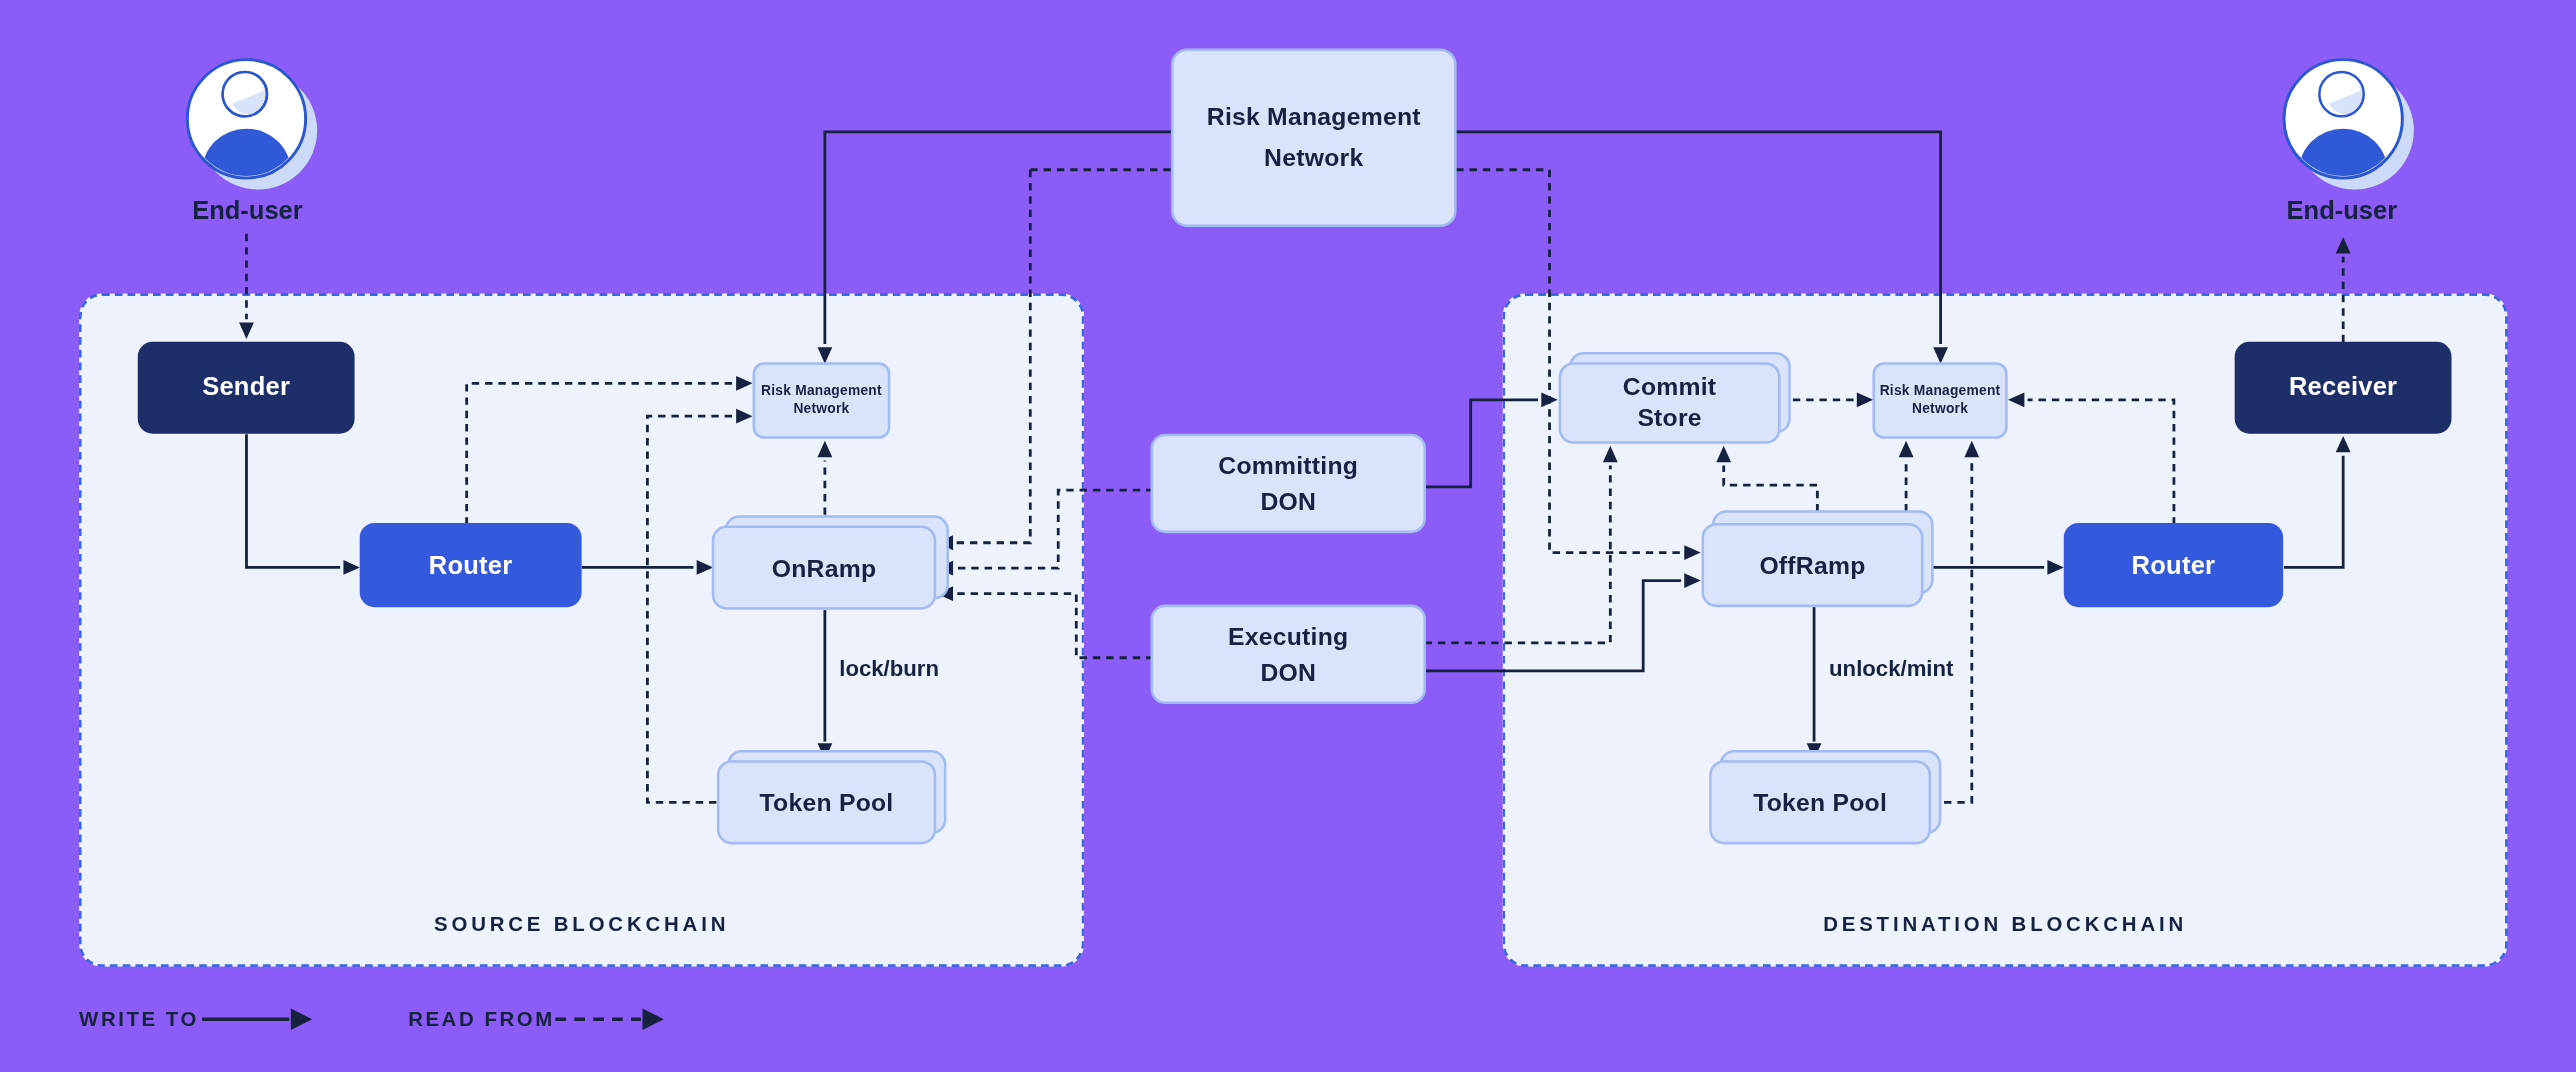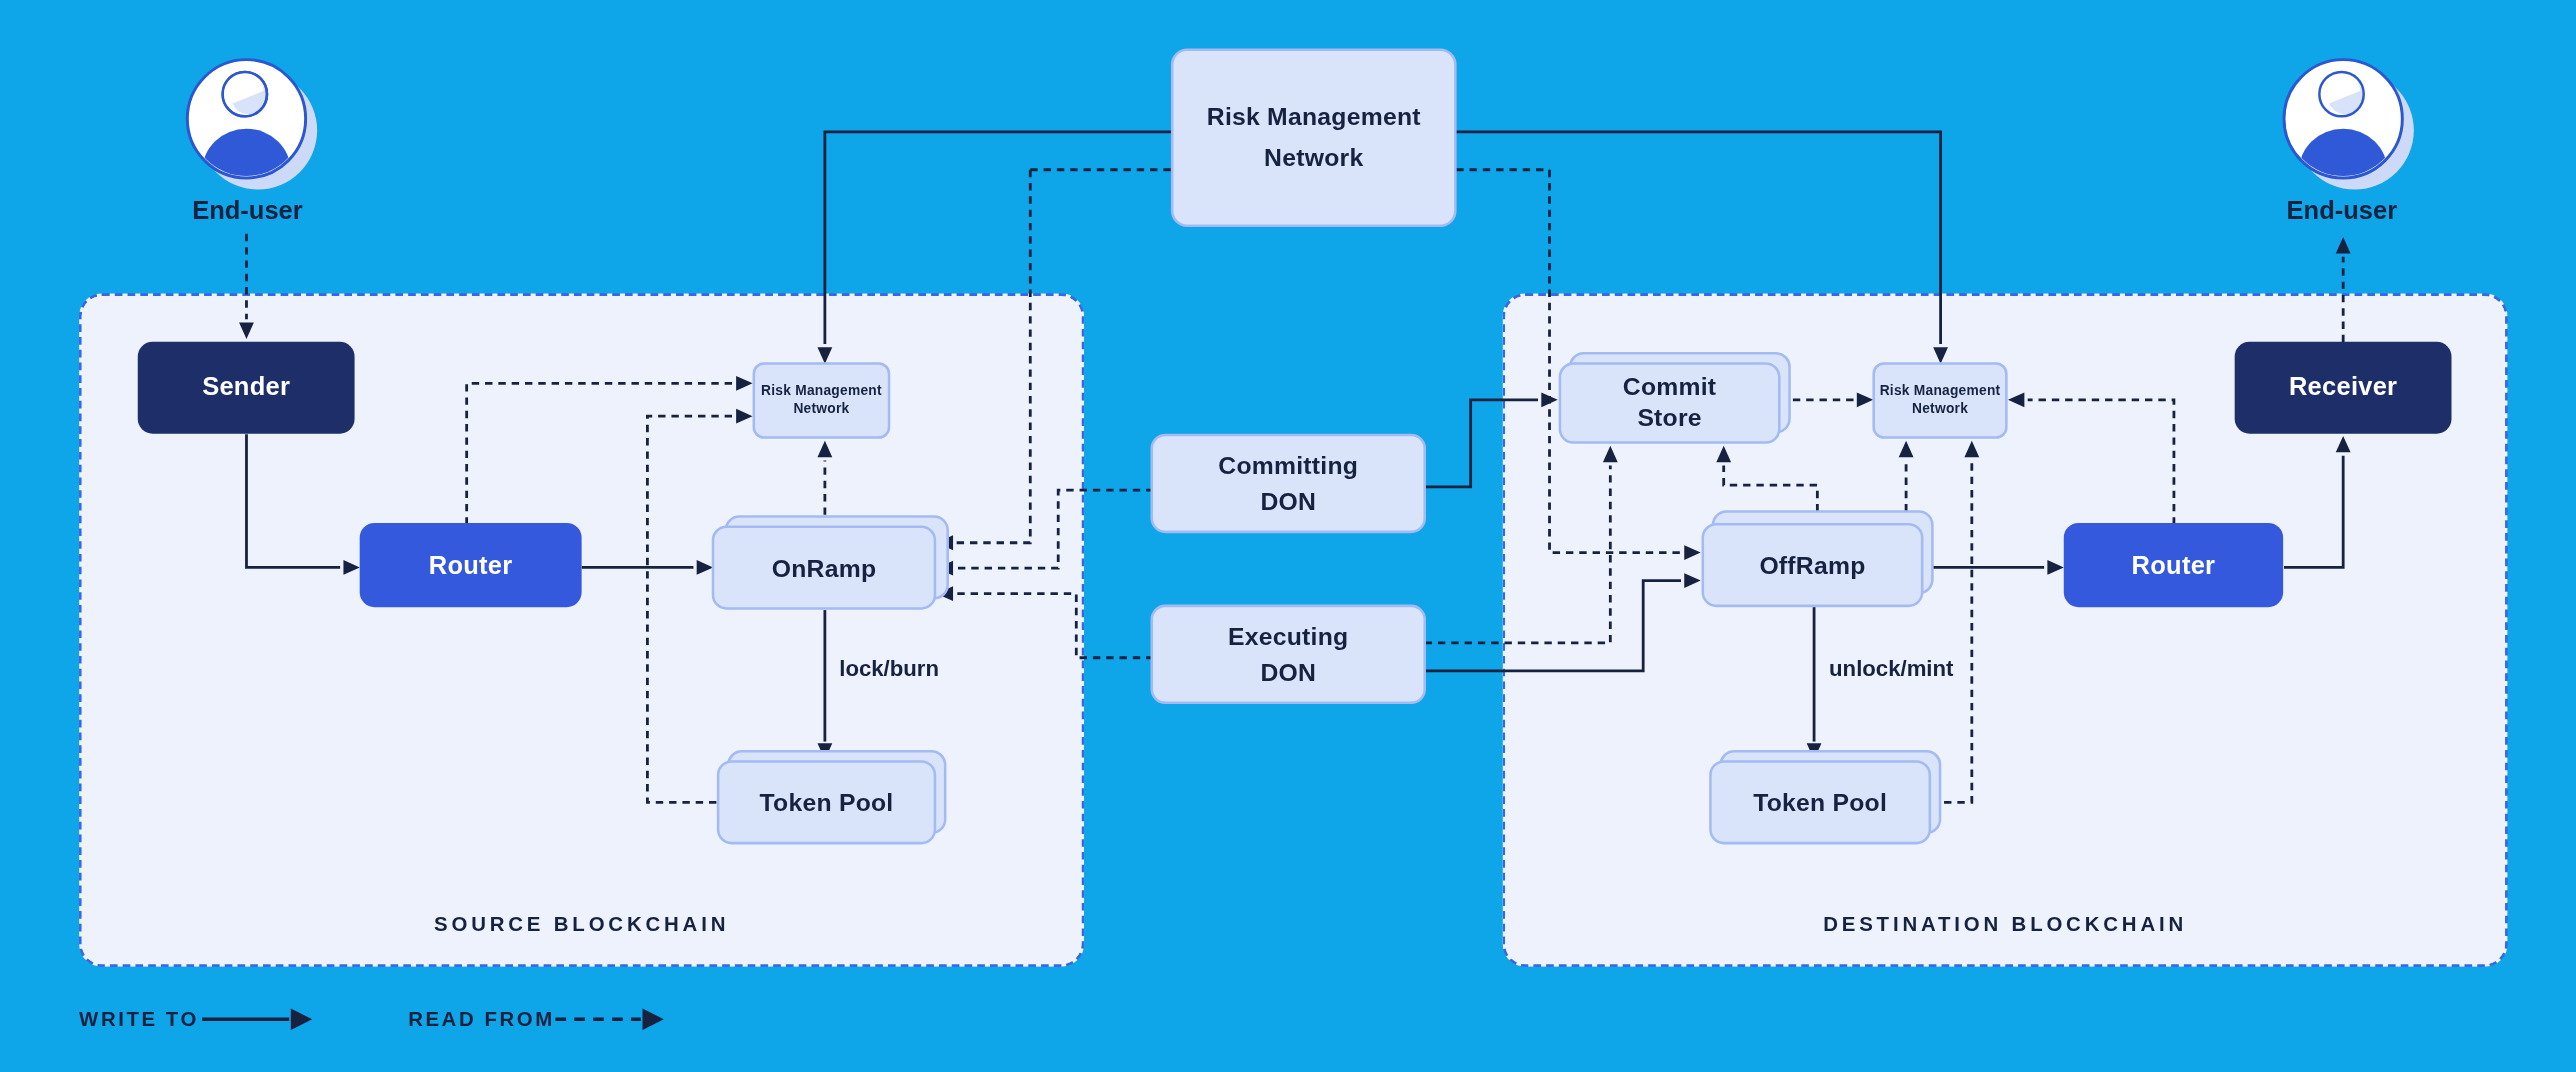--- a/index.html
+++ b/index.html
@@ -1,16 +1,16 @@
 <!DOCTYPE html>
 <html style="font-size:10.3px"><head>
 <meta charset="utf-8">
 <style>
   html,body{margin:0;padding:0;background:#ffffff;}
-  .stage{position:relative;width:2576px;height:1072px;overflow:hidden;background:#0ea5e9;}
+  .stage{position:relative;width:2576px;height:1072px;overflow:hidden;background:#8b5cf6;}
   .canvas{position:absolute;left:0;top:0;width:1010px;height:421px;
           transform:scale(2.551);transform-origin:0 0;
           font-family:"Liberation Sans",sans-serif;}
   .layer{position:absolute;left:0;top:0;}
   .container-box{position:absolute;background:#edf2fc;border:1px dashed #3a66e0;border-radius:9px;box-sizing:border-box;}
   .node{position:absolute;display:flex;flex-direction:column;align-items:center;justify-content:center;
         box-sizing:border-box;border-radius:5.8px;text-align:center;}
   .node .lbl{font-weight:700;color:#16223f;font-size:9.7px;line-height:13.5px;letter-spacing:0.1px;}
   .dark{background:#1d2e69;}
   .dark .lbl{color:#ffffff;font-size:10px;}

